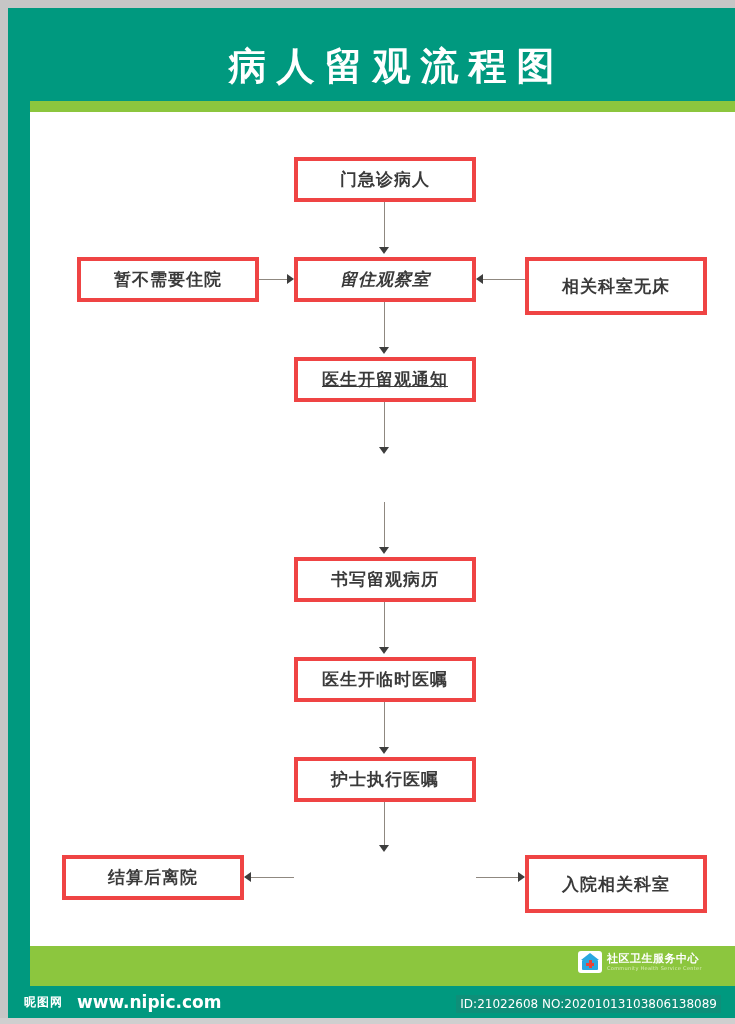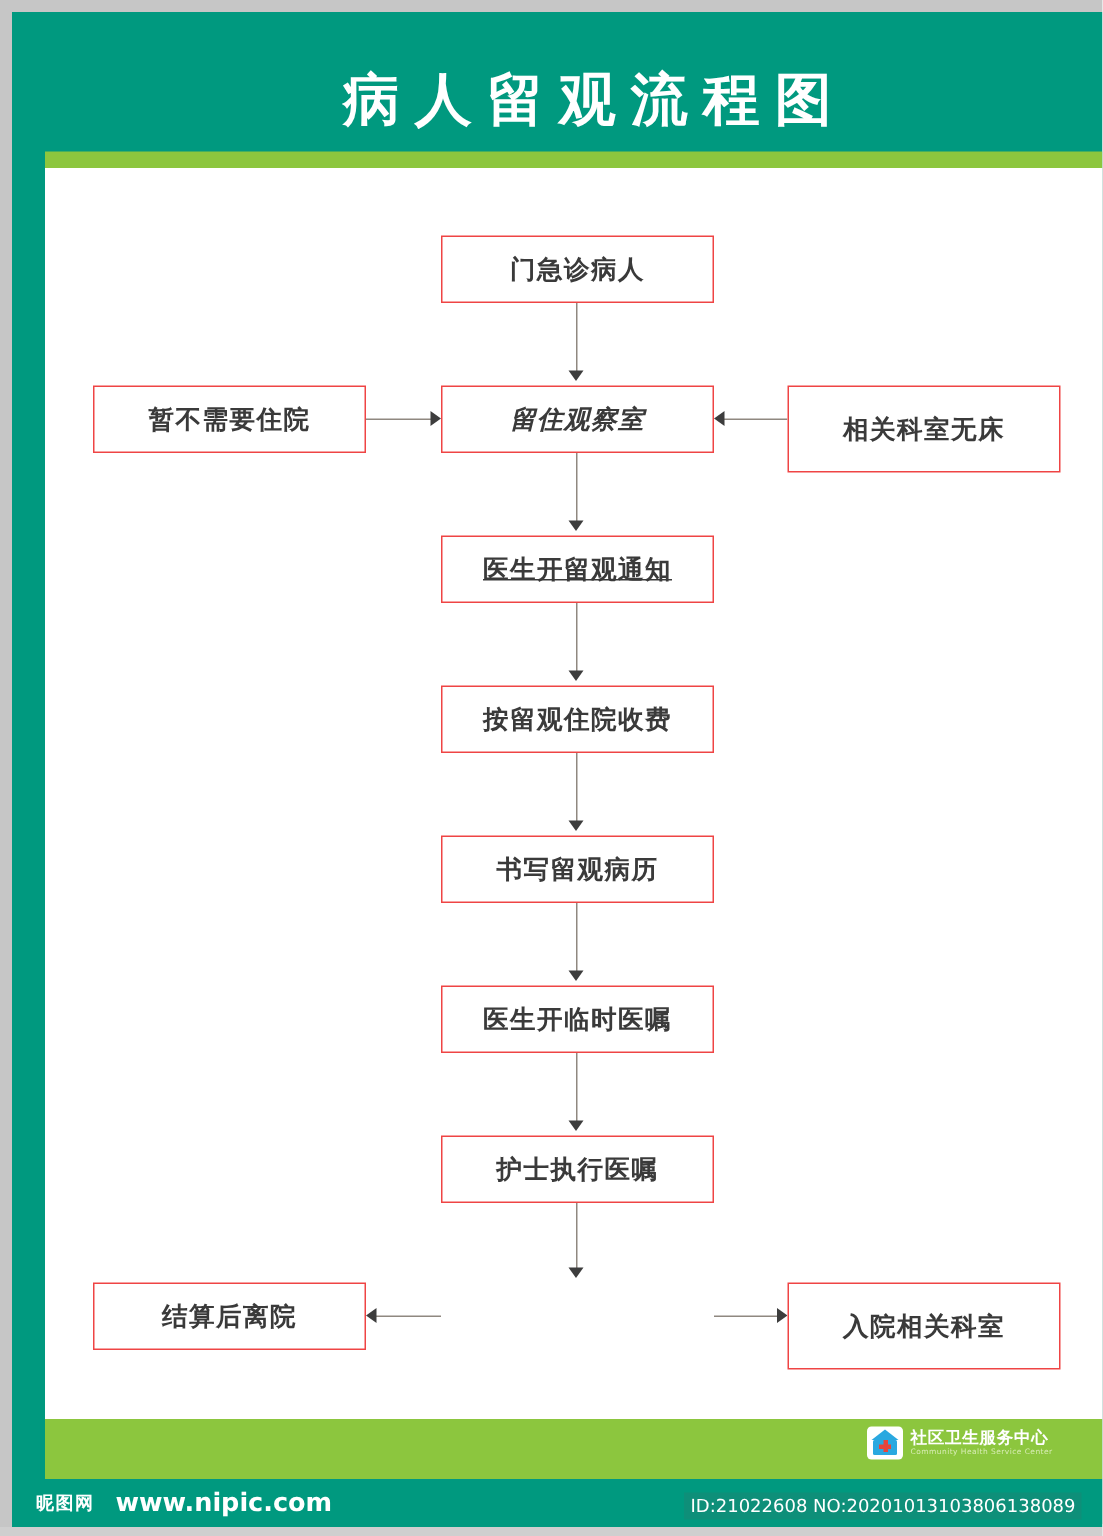--- a/index.html
+++ b/index.html
@@ -70,21 +70,21 @@
     letter-spacing: 10px;
     text-indent: 10px;
     line-height: 52px;
     white-space: nowrap;
     padding-left: 24px;
   }
   
   .node {
     position: absolute;
     box-sizing: border-box;
-    border: 1px solid #ef4444;
+    border: 4px solid #ef4444;
     background: #ffffff;
     color: #3a3a3a;
     font-size: 17px;
     font-weight: bold;
     display: flex;
     align-items: center;
     justify-content: center;
     letter-spacing: 1px;
     white-space: nowrap;
   }
@@ -278,25 +278,24 @@
 
   <div class="conn-h" style="left:250px;top:877px;width:44px;"></div>
   <div class="arrow-left" style="left:244px;top:872px;"></div>
 
   <div class="conn-h" style="left:476px;top:877px;width:43px;"></div>
   <div class="arrow-right" style="left:518px;top:872px;"></div>
 
   <div class="node node-center" style="top:157px;">门急诊病人</div>
 
   <div class="node node-center" style="top:257px;font-style:italic;">留住观察室</div>
-  <div class="node node-left" style="top:257px;">暂不需要住院</div>
+  <div class="node node-left" style="top:257px;margin-left:15px;">暂不需要住院</div>
   <div class="node node-right" style="top:257px;">相关科室无床</div>
 
   <div class="node node-center" style="top:357px;text-decoration:underline;">医生开留观通知</div>
-  <div class="node node-center" style="top:457px;">按留观住院收费</div>
   <div class="node node-center" style="top:557px;">书写留观病历</div>
   <div class="node node-center" style="top:657px;">医生开临时医嘱</div>
   <div class="node node-center" style="top:757px;">护士执行医嘱</div>
 
   <div class="node node-right" style="top:855px;">入院相关科室</div>
   <div class="node node-left" style="top:855px;">结算后离院</div>
 
   <div class="green-strip-bottom"></div>
   <div class="logo-wrap">
     <div class="logo-mark">

